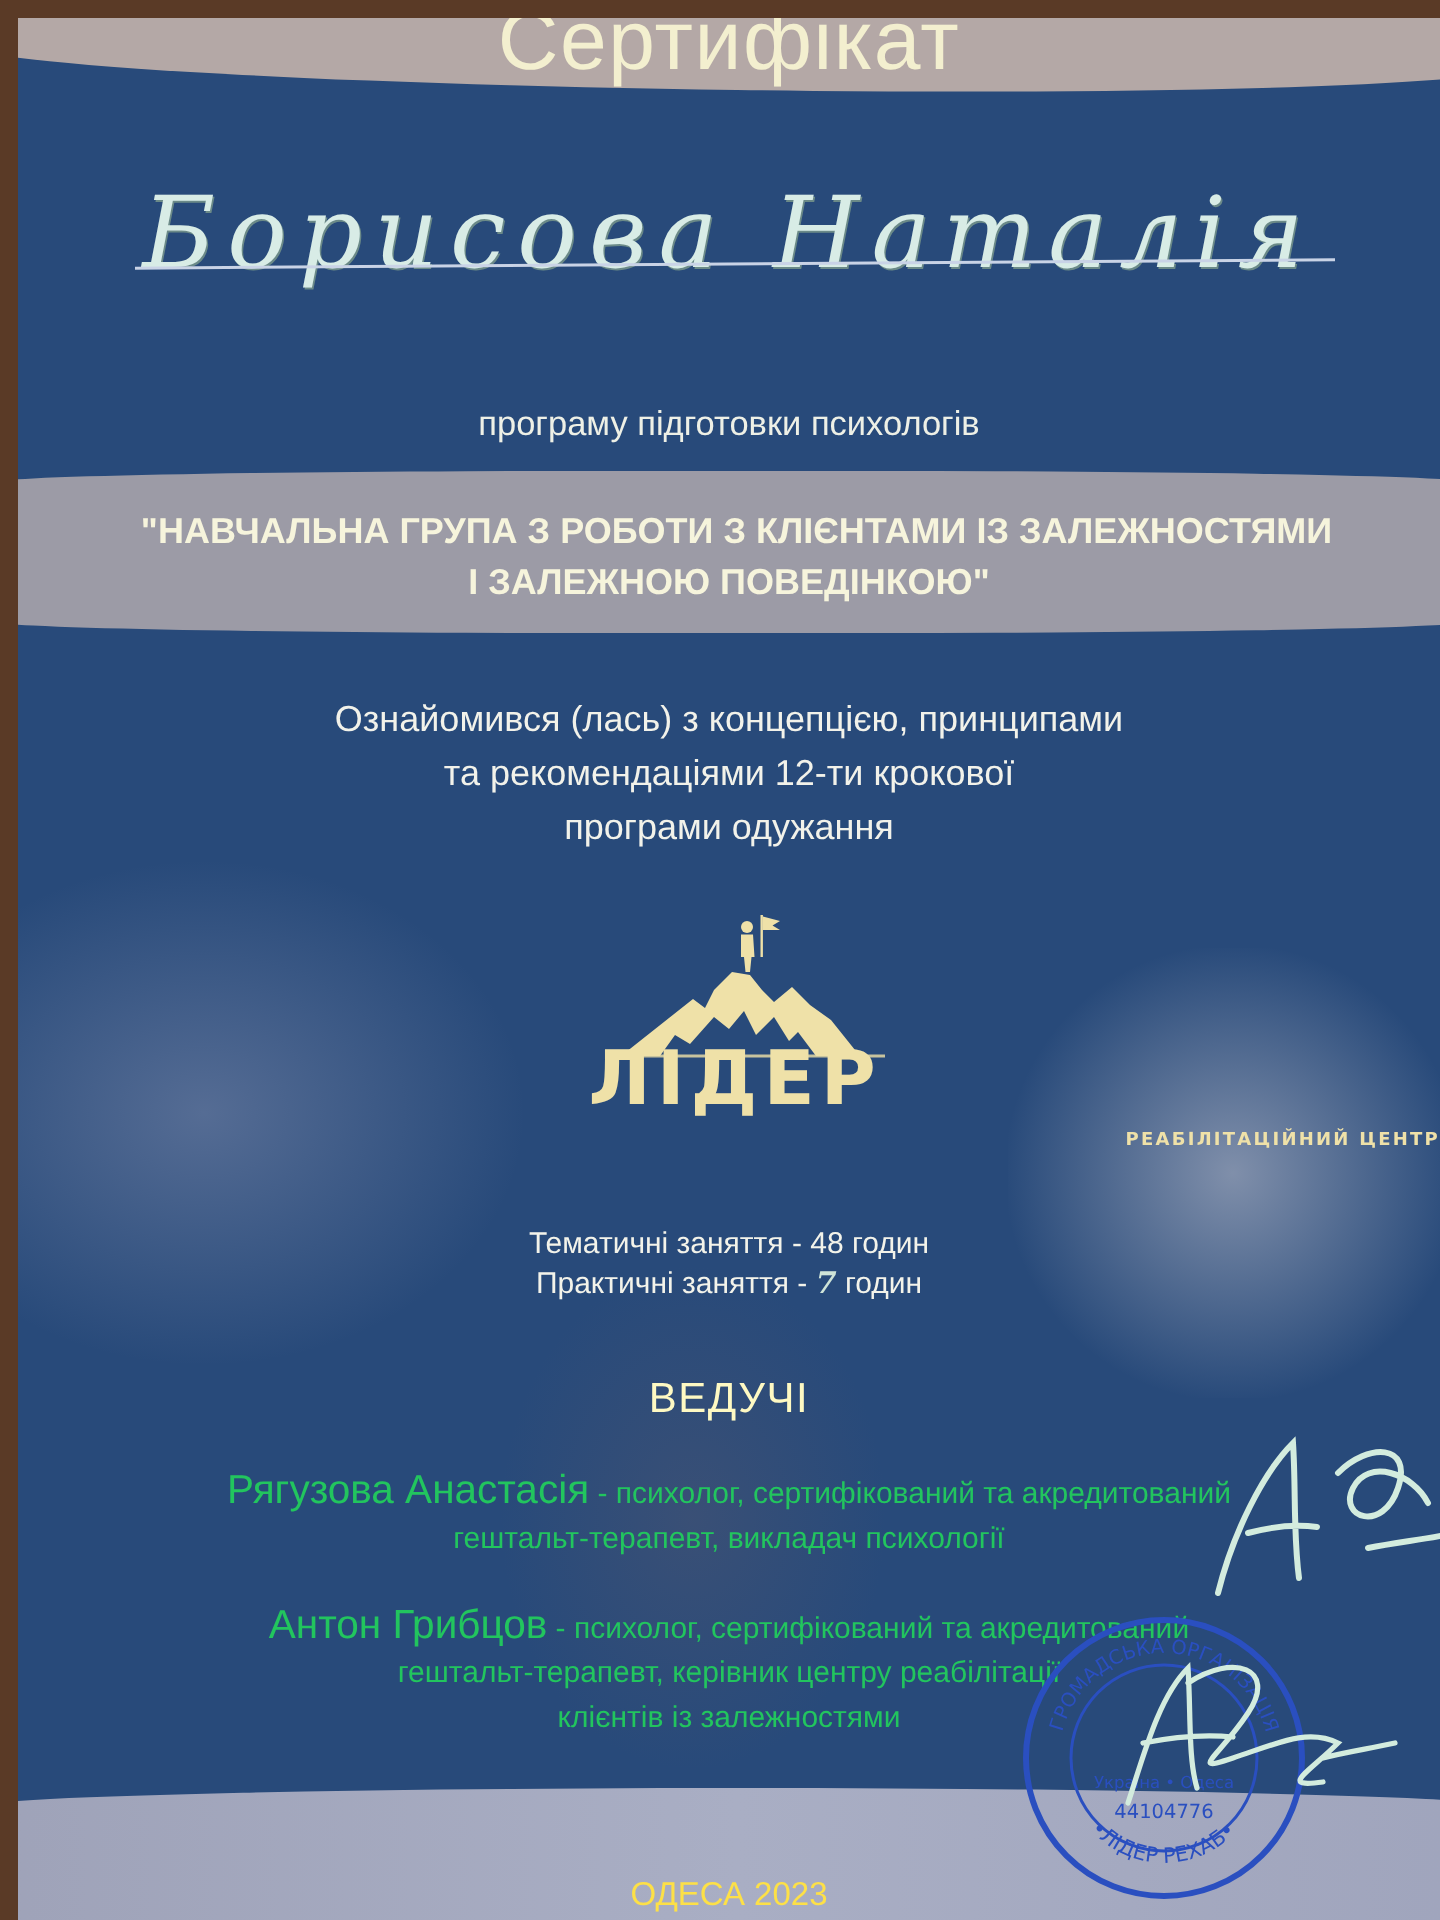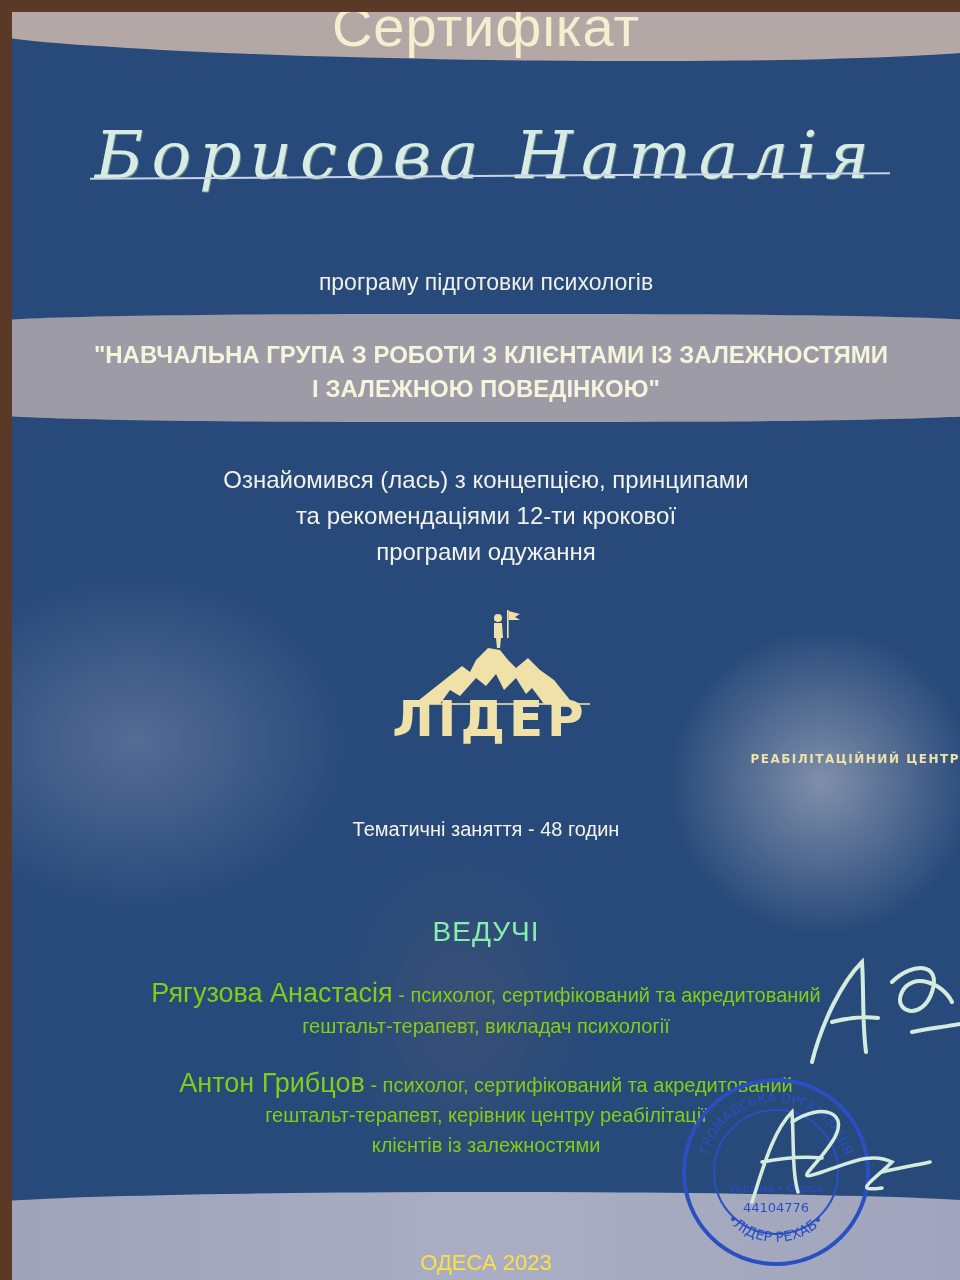--- a/index.html
+++ b/index.html
@@ -70,22 +70,22 @@
     font-family: "DejaVu Sans", sans-serif; font-weight: bold;
     font-size: 50px; color: #efe1a8; letter-spacing: 4px; padding-left: 8px;
   }
   .logo-sub {
     position: absolute; left: 0; width: 948px; top: 740px; text-align: right;
     font-family: "DejaVu Sans", sans-serif; font-weight: bold;
     font-size: 12px; color: #efe1a8; letter-spacing: 1.5px; padding-left: 8px;
   }
   .hours { top: 804px; font-size: 20px; line-height: 26px; color: #f3f3ea; }
   .hours .hw { font-family: "DejaVu Serif", serif; font-style: italic; color: #cfe4d8; font-weight: bold; }
-  .leaders-h { top: 904px; font-size: 28px; color: #86efac; letter-spacing: 1px; }
-  .leader { position: absolute; left: 0; width: 948px; text-align: center; color: #84cc16; }
+  .leaders-h { top: 904px; font-size: 28px; color: #fef9c3; letter-spacing: 1px; }
+  .leader { position: absolute; left: 0; width: 948px; text-align: center; color: #22c55e; }
   .leader .nm { font-size: 27px; }
   .leader .ds { font-size: 20px; }
   .l1a { top: 966px; }
   .l1b { top: 1003px; font-size: 20px; }
   .l2a { top: 1056px; }
   .l2b { top: 1092px; font-size: 20px; }
   .l2c { top: 1122px; font-size: 20px; }
   .city { top: 1238px; font-size: 22px; color: #fde047; }
   .stamp { position: absolute; left: 664px; top: 1060px; width: 200px; height: 200px; }
   .sig1 { position: absolute; left: 780px; top: 930px; width: 180px; height: 130px; }
@@ -128,20 +128,25 @@
 
       <path d="M10 96 L58 58 L66 64 L72 52 L84 40 L96 42 L104 52 L112 60 L124 50 L136 62 L150 72 L166 92 L176 96 L140 96 L128 80 L122 86 L112 70 L100 82 L92 66 L82 78 L72 70 L56 88 L46 82 L36 96 Z"></path>
       <rect x="4" y="95" width="182" height="2" opacity="0.8"></rect>
     </g>
   </svg>
   <div class="logo-word">ЛІДЕР</div>
   <div class="logo-sub">РЕАБІЛІТАЦІЙНИЙ ЦЕНТР</div>
 
   <div class="line hours">
     <div>Тематичні заняття - 48 годин</div>
+    <div>
+      <span>Практичні заняття -</span>
+      <span class="hw">7</span>
+      <span>годин</span>
+    </div>
   </div>
 
   <div class="line leaders-h">ВЕДУЧІ</div>
 
   <div class="leader l1a">
     <span class="nm">Рягузова Анастасія</span><span class="ds"> - психолог, сертифікований та акредитований</span>
   </div>
   <div class="leader l1b">гештальт-терапевт, викладач психології</div>
 
   <div class="leader l2a">

